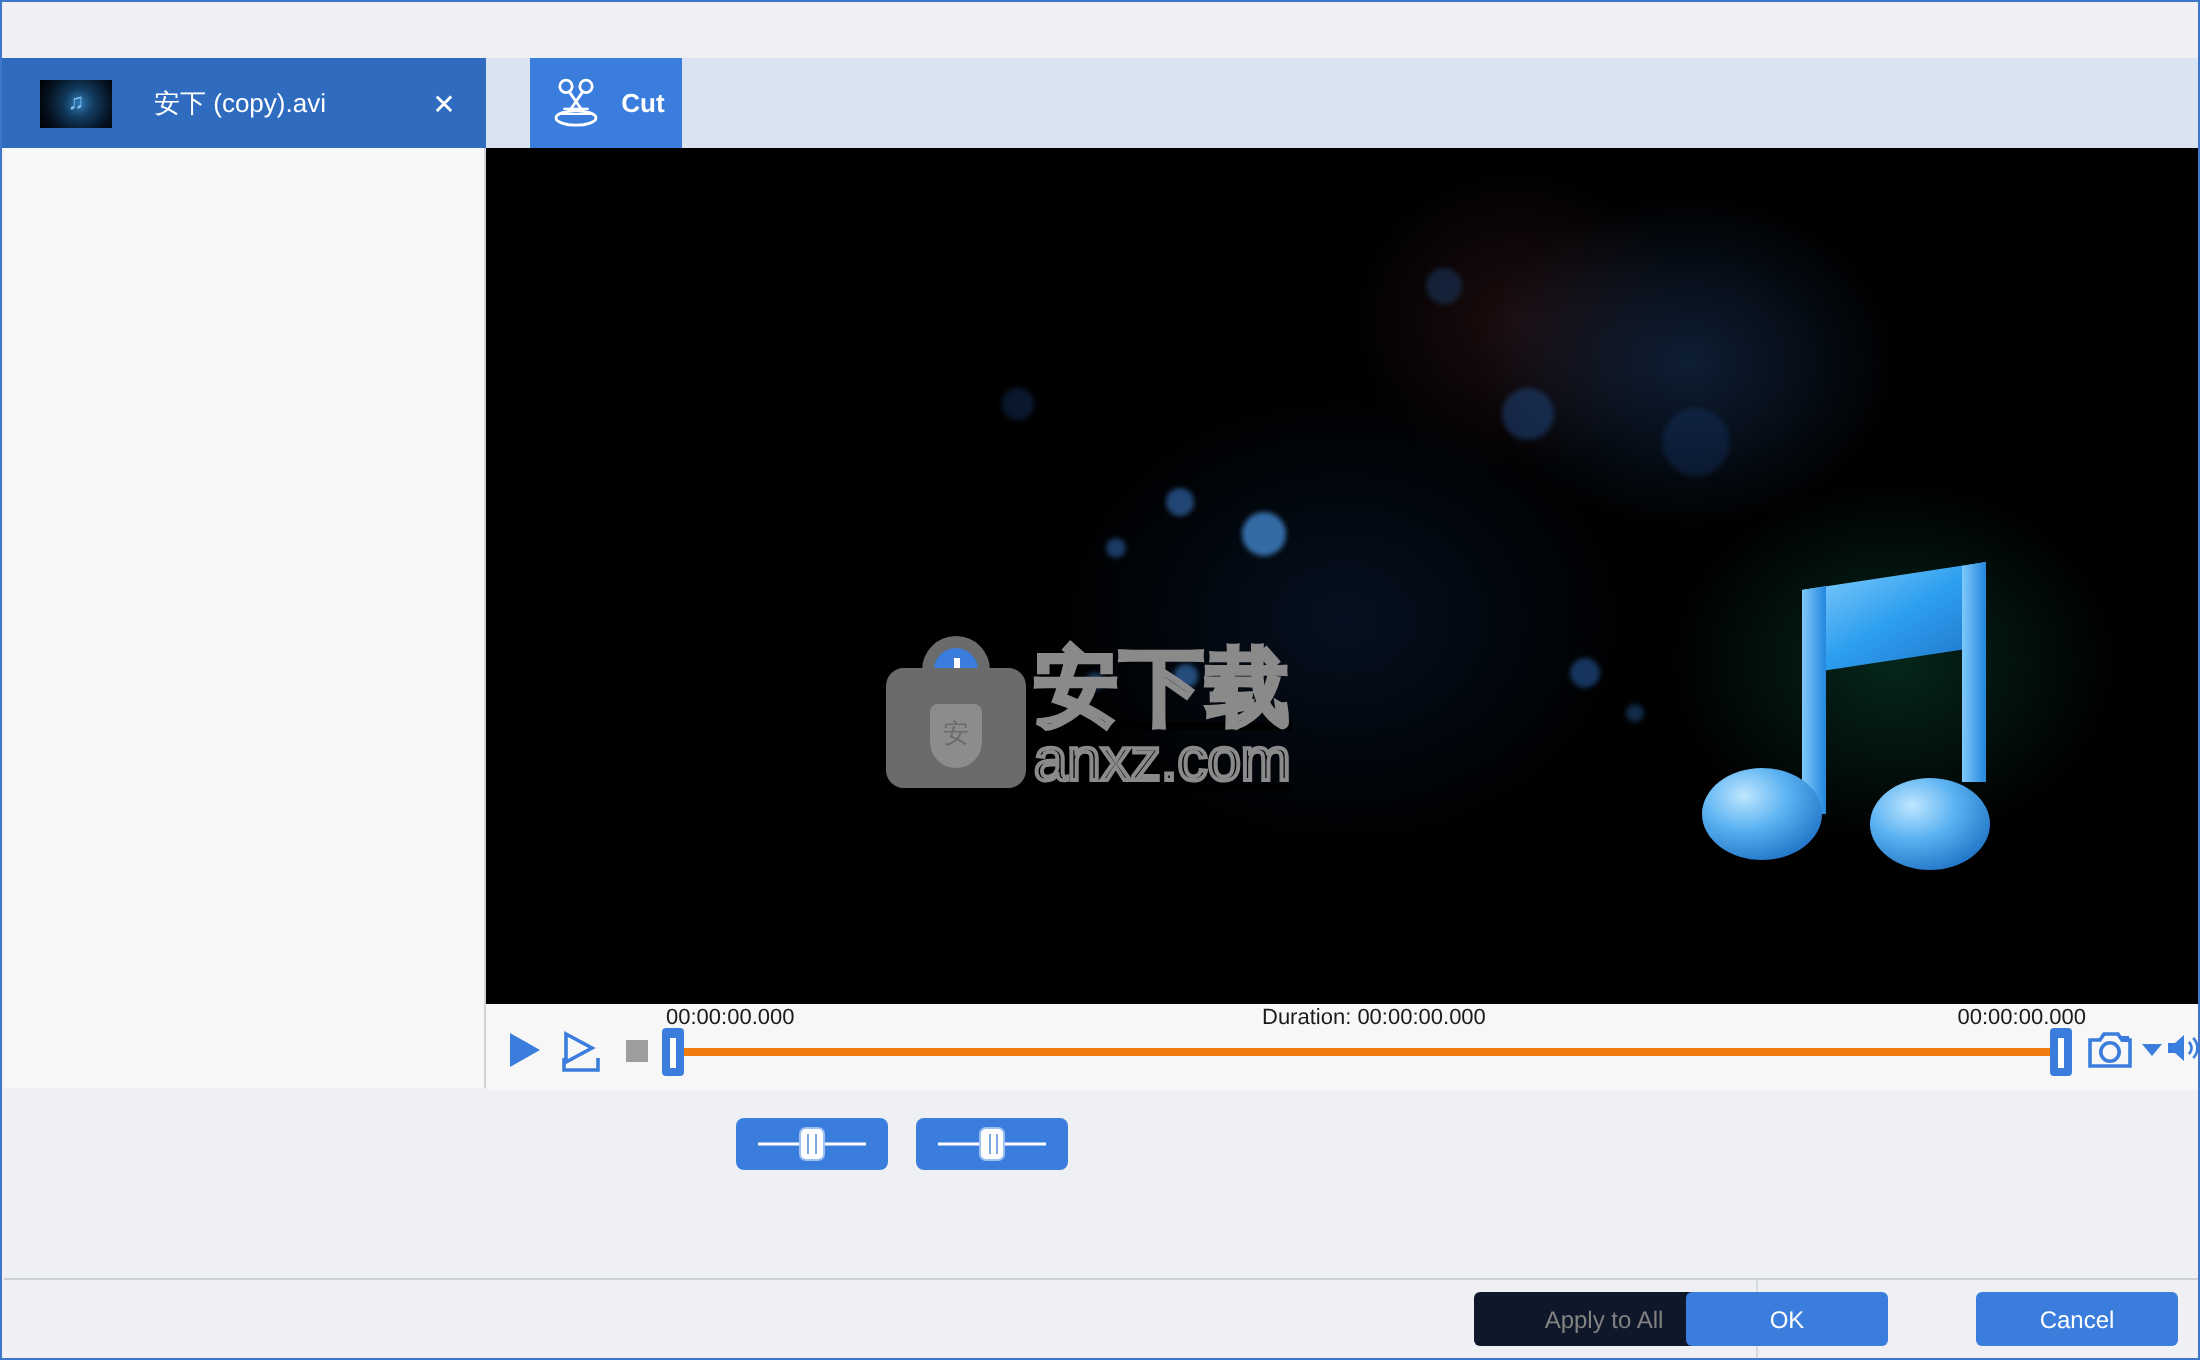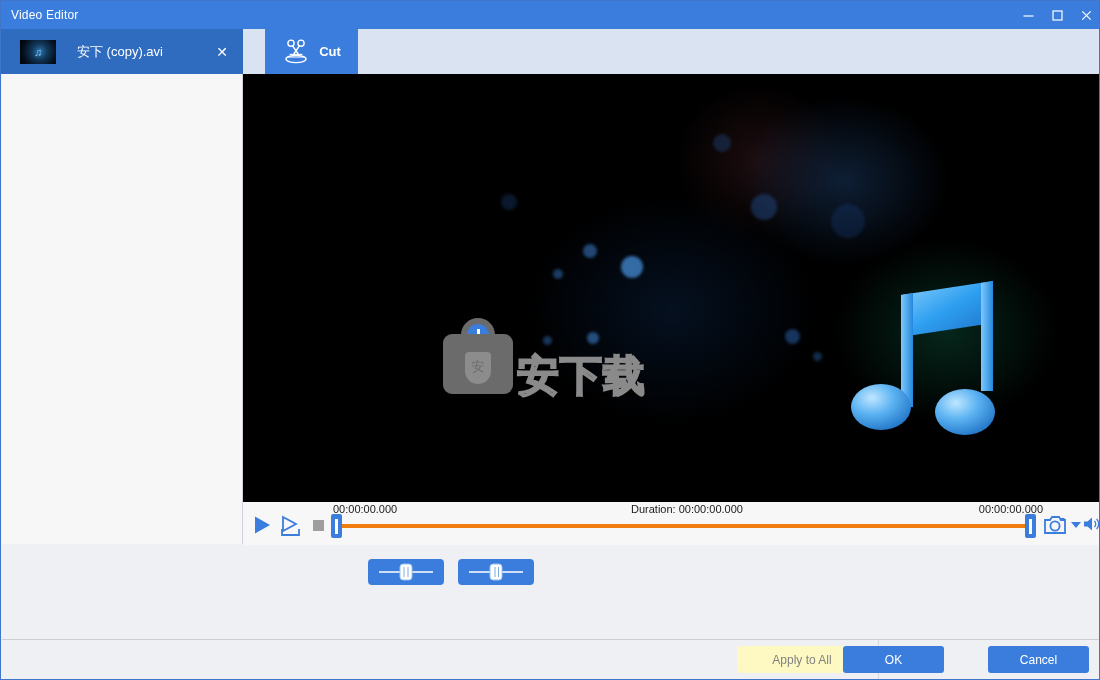--- a/index.html
+++ b/index.html
@@ -108,21 +108,21 @@
     display: flex;
     align-items: center;
     justify-content: center;
     color: #ffffff;
     font-size: 14px;
     line-height: 1;
   }
   .cut-tab {
     position: absolute;
     left: 264px; top: 0;
-    width: 93px;
+    width: 76px;
     height: 45px;
     background: #3b7ddd;
     display: flex;
     align-items: center;
     justify-content: center;
     gap: 9px;
     box-sizing: border-box;
   }
   .cut-tab .label {
     color: #ffffff;
@@ -347,21 +347,21 @@
   .footer .divider {
     position: absolute;
     left: 876px; top: 0;
     width: 1px; height: 41px;
     background: #d5d9df;
   }
   .btn-apply {
     position: absolute;
     left: 736px; top: 645px;
     width: 130px; height: 27px;
-    background: #fef9c3;
+    background: #0f172a;
     border-radius: 3px;
     display: flex;
     align-items: center;
     justify-content: center;
     color: #828282;
     font-size: 12px;
   }
   .btn-primary {
     position: absolute;
     top: 645px;
@@ -375,41 +375,20 @@
     font-size: 12px;
   }
   .btn-ok     { left: 842px; }
   .btn-cancel { left: 987px; }
 </style>
 </head>
 <body>
 
 <div id="app">
 
-  <div class="titlebar">
-    <span class="title">Video Editor</span>
-    <div class="win-buttons">
-      <div class="win-btn">
-        <svg width="13" height="13" viewBox="0 0 13 13">
-          <line x1="1.5" y1="7" x2="11.5" y2="7" stroke="#ffffff" stroke-width="1.2"></line>
-        </svg>
-      </div>
-      <div class="win-btn">
-        <svg width="13" height="13" viewBox="0 0 13 13">
-          <rect x="2" y="2" width="9" height="9" fill="none" stroke="#ffffff" stroke-width="1.2"></rect>
-        </svg>
-      </div>
-      <div class="win-btn">
-        <svg width="13" height="13" viewBox="0 0 13 13">
-          <line x1="2.3" y1="2.3" x2="10.7" y2="10.7" stroke="#ffffff" stroke-width="1.2"></line>
-          <line x1="10.7" y1="2.3" x2="2.3" y2="10.7" stroke="#ffffff" stroke-width="1.2"></line>
-        </svg>
-      </div>
-    </div>
-  </div>
 
   <div class="tabstrip">
 
     <div class="file-tab">
       <div class="file-thumb">
         <span class="note">♫</span>
       </div>
       <span class="file-name">安下 (copy).avi</span>
       <span class="file-close">✕</span>
     </div>
@@ -471,20 +450,21 @@
     </svg>
 
     <div class="wm">
       <div class="wm-bag">
         <div class="handle"></div>
         <div class="body"></div>
         <div class="shield">安</div>
       </div>
       <div class="wm-text">
         <div class="wm-cn">安下载</div>
+        <div class="wm-url">anxz.com</div>
       </div>
     </div>
   </div>
 
   <div class="transport">
 
     <span class="tl-time tl-start">00:00:00.000</span>
     <span class="tl-time tl-dur">Duration: 00:00:00.000</span>
     <span class="tl-time tl-end">00:00:00.000</span>
 

